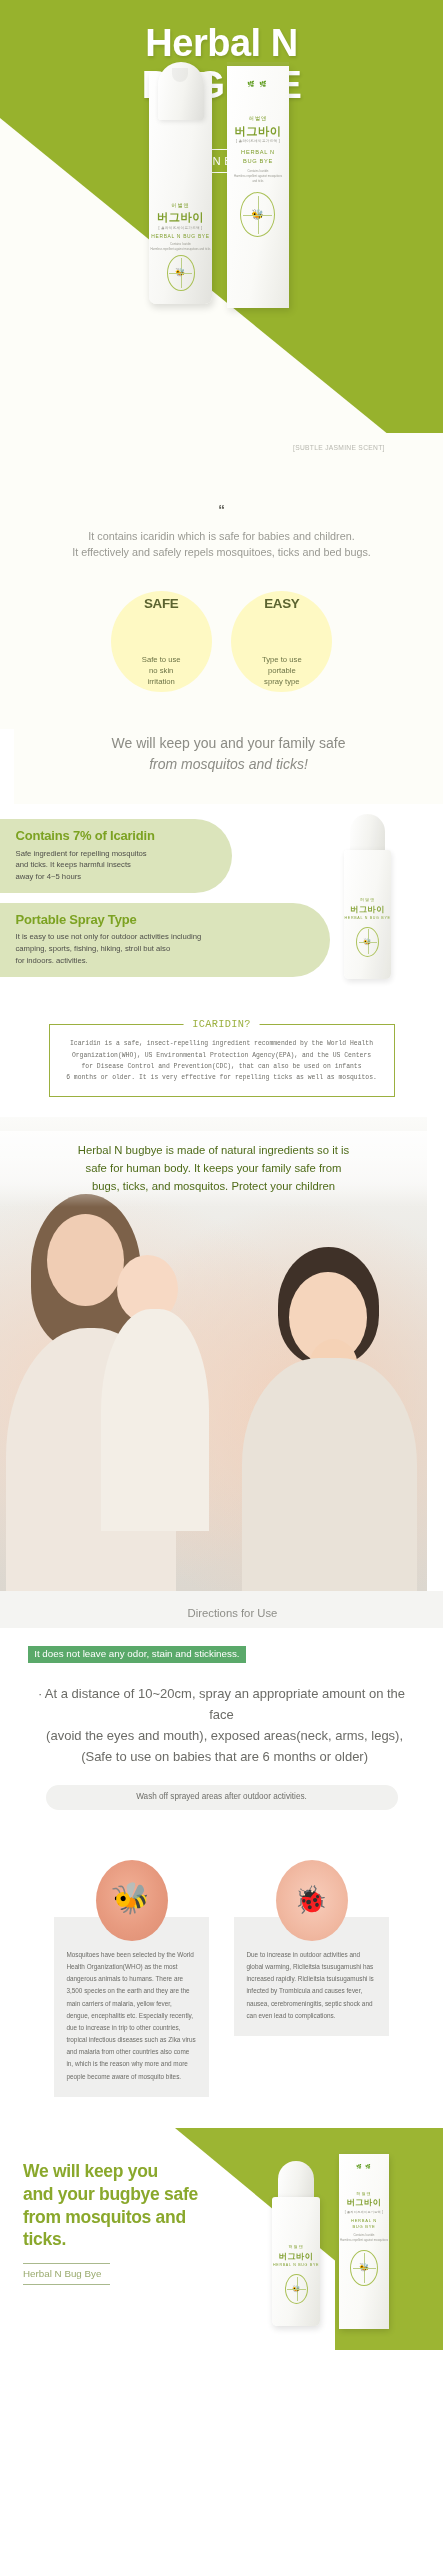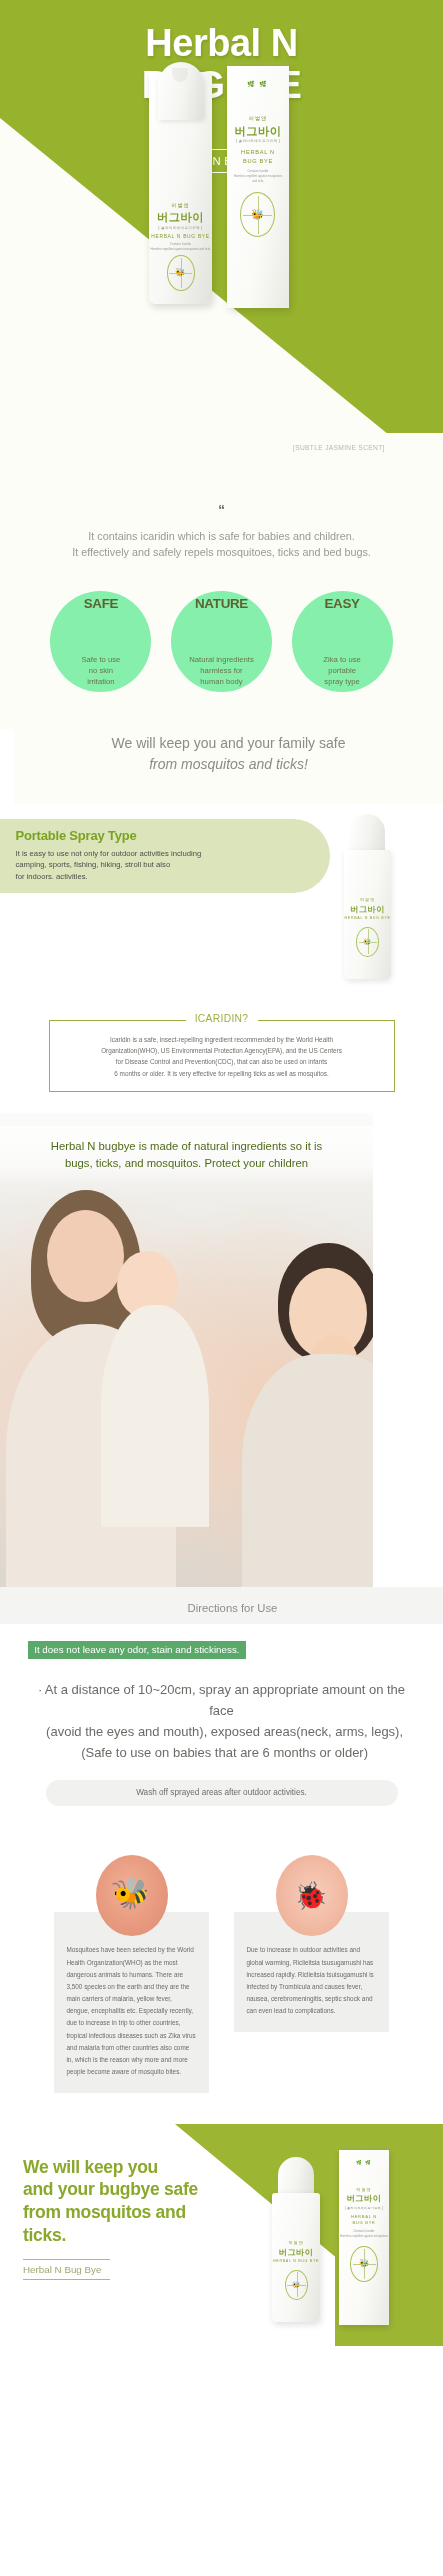--- a/index.html
+++ b/index.html
@@ -149,21 +149,21 @@
   .circles {
     background: #fdfdf8;
     display: flex;
     justify-content: center;
     gap: 19.6px;
     padding: 8.2px 0 37px;
   }
   .circle {
     width: 101px; height: 101px;
     border-radius: 50%;
-    background: #86efac;
+    background: #fef9c3;
     display: flex; flex-direction: column;
     align-items: center; justify-content: center;
     text-align: center;
     gap: 38px;
   }
   .circle-title {
     color: #5b6330;
     font-size: 13.4px;
     font-weight: bold;
     letter-spacing: -0.3px;
@@ -243,41 +243,42 @@
     background: #ffffff;
     padding: 9.3px 0 20.6px;
     display: flex; justify-content: center;
   }
   .icaridin-box {
     position: relative;
     width: 346px;
     border: 1px solid #9bb03f;
     padding: 13.4px 15.5px 12.4px;
     text-align: center;
+    font-family: Liberation Mono, monospace;
   }
   .icaridin-title {
     position: absolute;
     top: -7.2px; left: 50%;
     transform: translateX(-50%);
     background: #ffffff;
     padding: 0 9.3px;
     color: #9bb03f;
     font-size: 10.3px;
     letter-spacing: 0.3px;
   }
   .icaridin-body {
     color: #6f6f69;
     font-size: 6.4px;
     line-height: 1.75;
   }
 
   
   .family-banner {
     position: relative;
-    width: 373px;
+    width: 427px;
     height: 474px;
     background:
       radial-gradient(ellipse at 22% 58%, #f3d8c6 0%, rgba(243,216,198,0) 52%),
       radial-gradient(ellipse at 72% 62%, #f0cfb9 0%, rgba(240,207,185,0) 50%),
       linear-gradient(180deg,#fbfbf9 0%,#efeeea 18%,#e6e3dd 48%,#dcd7cf 100%);
     overflow: hidden;
   }
   .fig { position: absolute; border-radius: 50%; filter: blur(0.5px); }
   .mom-head  { left: 47px;  top: 97px; width: 77px; height: 92px; background:#f0cdb4; }
   .mom-hair  { left: 31px;  top: 77px; width: 110px; height: 155px; background:#7c6149; border-radius:50% 50% 40% 40%; }
@@ -517,31 +518,23 @@
   <section class="circles">
     <div class="circle">
       <div class="circle-title">SAFE</div>
       <div class="circle-desc">
         <div>Safe to use</div>
         <div>no skin</div>
         <div>irritation</div>
       </div>
     </div>
     <div class="circle">
-      <div class="circle-title">NATURE</div>
-      <div class="circle-desc">
-        <div>Natural ingredients</div>
-        <div>harmless for</div>
-        <div>human body</div>
-      </div>
-    </div>
-    <div class="circle">
       <div class="circle-title">EASY</div>
       <div class="circle-desc">
-        <div>Zika to use</div>
+        <div>Type to use</div>
         <div>portable</div>
         <div>spray type</div>
       </div>
     </div>
   </section>
 
   <section class="headline2">
     <div>We will keep you and your family safe</div>
     <div><em>from mosquitos and ticks!</em></div>
   </section>
@@ -552,20 +545,28 @@
       <div class="fb-body">
         <div class="lbl lbl-kr-sm" style="top:47px;font-size:4.1px;">허벌앤</div>
         <div class="lbl lbl-kr-lg" style="top:54px;font-size:8.2px;">버그바이</div>
         <div class="lbl lbl-en" style="top:66px;font-size:3.6px;">HERBAL N BUG BYE</div>
         <div class="bug-badge" style="left:12.4px;top:77px;width:23px;height:30px;">
           <span class="skeeter" style="font-size:6.7px;">🐝</span>
         </div>
       </div>
     </div>
 
+    <div class="pill pill-1">
+      <h3>Contains 7% of Icaridin</h3>
+      <p>
+        <span>Safe ingredient for repelling mosquitos</span><br>
+        <span>and ticks. It keeps harmful insects</span><br>
+        <span>away for 4~5 hours</span>
+      </p>
+    </div>
 
 
     <div class="pill pill-3">
       <h3>Portable Spray Type</h3>
       <p>
         <span>It is easy to use not only for outdoor activities including</span><br>
         <span>camping, sports, fishing, hiking, stroll but also</span><br>
         <span>for indoors. activities.</span>
       </p>
     </div>
@@ -589,20 +590,21 @@
     <div class="fig mom-body"></div>
     <div class="fig baby-head"></div>
     <div class="fig baby-body"></div>
     <div class="fig kid-hair"></div>
     <div class="fig kid-head"></div>
     <div class="fig kid-hand"></div>
     <div class="fig kid-body"></div>
 
     <div class="family-text">
       <div>Herbal N bugbye is made of natural ingredients so it is</div>
+      <div>safe for human body. It keeps your family safe from</div>
       <div>bugs, ticks, and mosquitos. Protect your children</div>
     </div>
   </section>
 
   <section class="directions">
     <div class="directions-head">Directions for Use</div>
     <div class="directions-card">
       <div><span class="hl">It does not leave any odor, stain and  stickiness.</span></div>
 
       <div class="dir-list">

